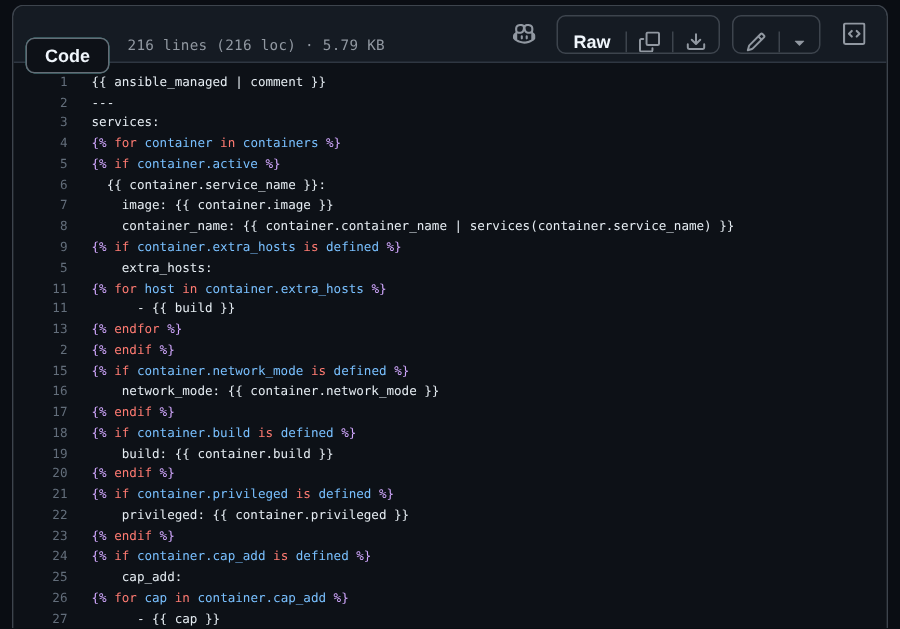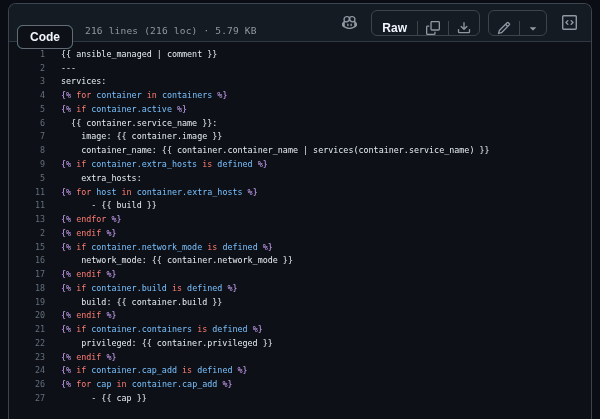--- a/index.html
+++ b/index.html
@@ -202,35 +202,39 @@
         <div class="code-line">
           <div class="ln">19</div>
           <div class="lc"><span class="s-p">    build: {{ container.build }}</span></div>
         </div>
         <div class="code-line">
           <div class="ln">20</div>
           <div class="lc"><span class="s-d">{% </span><span class="s-k">endif </span><span class="s-d">%}</span></div>
         </div>
         <div class="code-line">
           <div class="ln">21</div>
-          <div class="lc"><span class="s-d">{% </span><span class="s-k">if </span><span class="s-n">container.containers </span><span class="s-k">is </span><span class="s-n">defined </span><span class="s-d">%}</span></div>
+          <div class="lc"><span class="s-d">{% </span><span class="s-k">if </span><span class="s-n">container.privileged </span><span class="s-k">is </span><span class="s-n">defined </span><span class="s-d">%}</span></div>
         </div>
         <div class="code-line">
           <div class="ln">22</div>
           <div class="lc"><span class="s-p">    privileged: {{ container.privileged }}</span></div>
         </div>
         <div class="code-line">
           <div class="ln">23</div>
           <div class="lc"><span class="s-d">{% </span><span class="s-k">endif </span><span class="s-d">%}</span></div>
         </div>
         <div class="code-line">
           <div class="ln">24</div>
           <div class="lc"><span class="s-d">{% </span><span class="s-k">if </span><span class="s-n">container.cap_add </span><span class="s-k">is </span><span class="s-n">defined </span><span class="s-d">%}</span></div>
         </div>
         <div class="code-line">
+          <div class="ln">25</div>
+          <div class="lc"><span class="s-p">    cap_add:</span></div>
+        </div>
+        <div class="code-line">
           <div class="ln">26</div>
           <div class="lc"><span class="s-d">{% </span><span class="s-k">for </span><span class="s-n">cap </span><span class="s-k">in </span><span class="s-n">container.cap_add </span><span class="s-d">%}</span></div>
         </div>
         <div class="code-line">
           <div class="ln">27</div>
           <div class="lc"><span class="s-p">      - {{ cap }}</span></div>
         </div>
       </div>
 
   </div>

